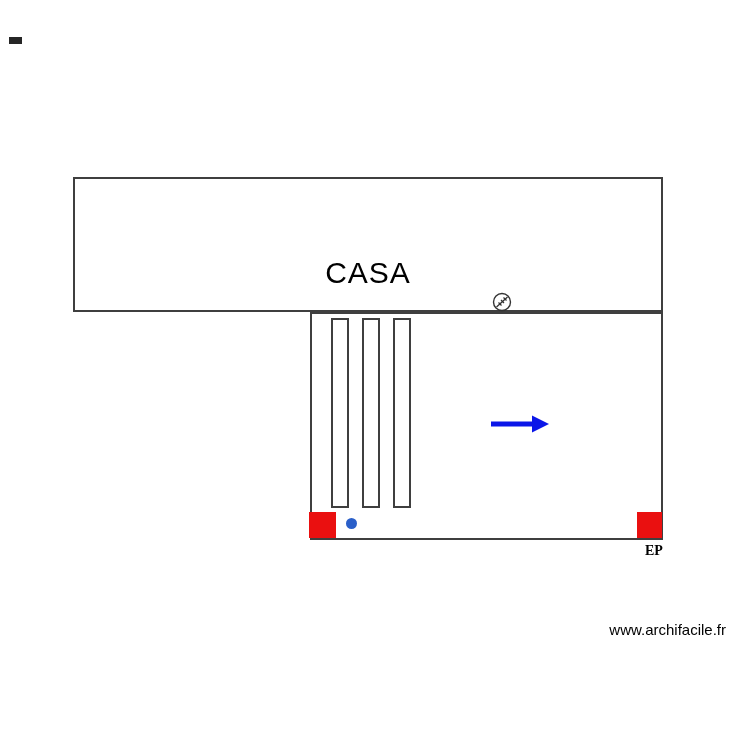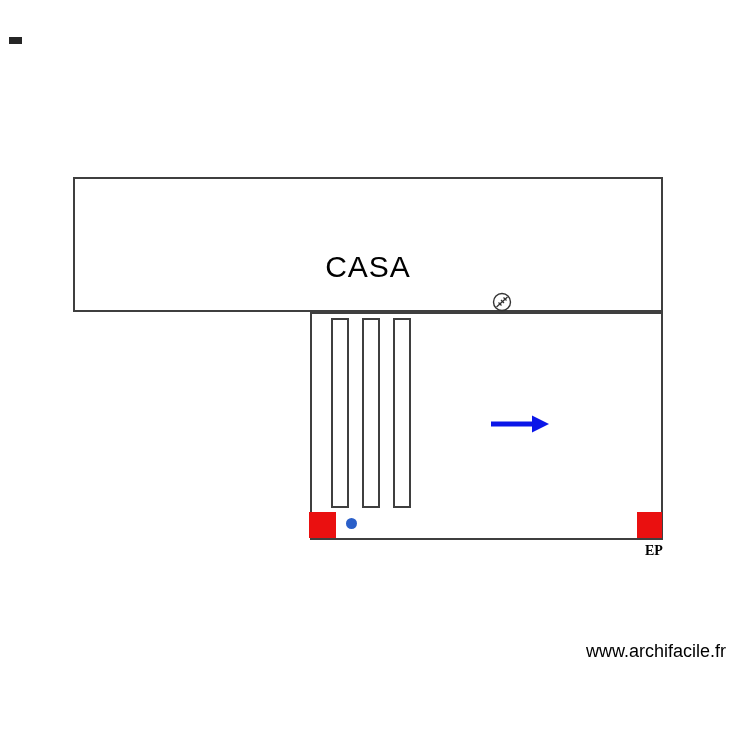--- a/index.html
+++ b/index.html
@@ -17,21 +17,21 @@
     border: 2px solid var(--wall, #3f3f3f);
     background: #ffffff;
   }
   .room-casa {
     left: 73px; top: 177px; width: 590px; height: 135px;
     display: flex; justify-content: center; align-items: flex-end;
   }
   .room-label {
     font-size: 30px;
     color: var(--text, #000000);
-    padding-bottom: 26px;
+    padding-bottom: 20px;
     letter-spacing: 1px;
   }
   .room-annex {
     left: 310px; top: 312px; width: 353px; height: 228px;
   }
   .panel {
     position: absolute;
     top: 318px;
     width: 18px; height: 190px;
     border: 2px solid var(--wall, #3f3f3f);
@@ -71,22 +71,22 @@
     position: absolute;
     left: 645px; top: 543px;
     font-family: Liberation Serif, serif;
     font-weight: bold;
     font-size: 14px;
     color: var(--text, #000000);
     z-index: 6;
   }
   .watermark {
     position: absolute;
-    right: 24px; top: 641px;
-    font-size: 18px;
+    right: 24px; top: 621px;
+    font-size: 15px;
     color: var(--text, #000000);
   }
   .stray-mark {
     position: absolute;
     left: 9px; top: 37px;
     width: 13px; height: 7px;
     background: #262626;
   }
 </style>
 </head>

